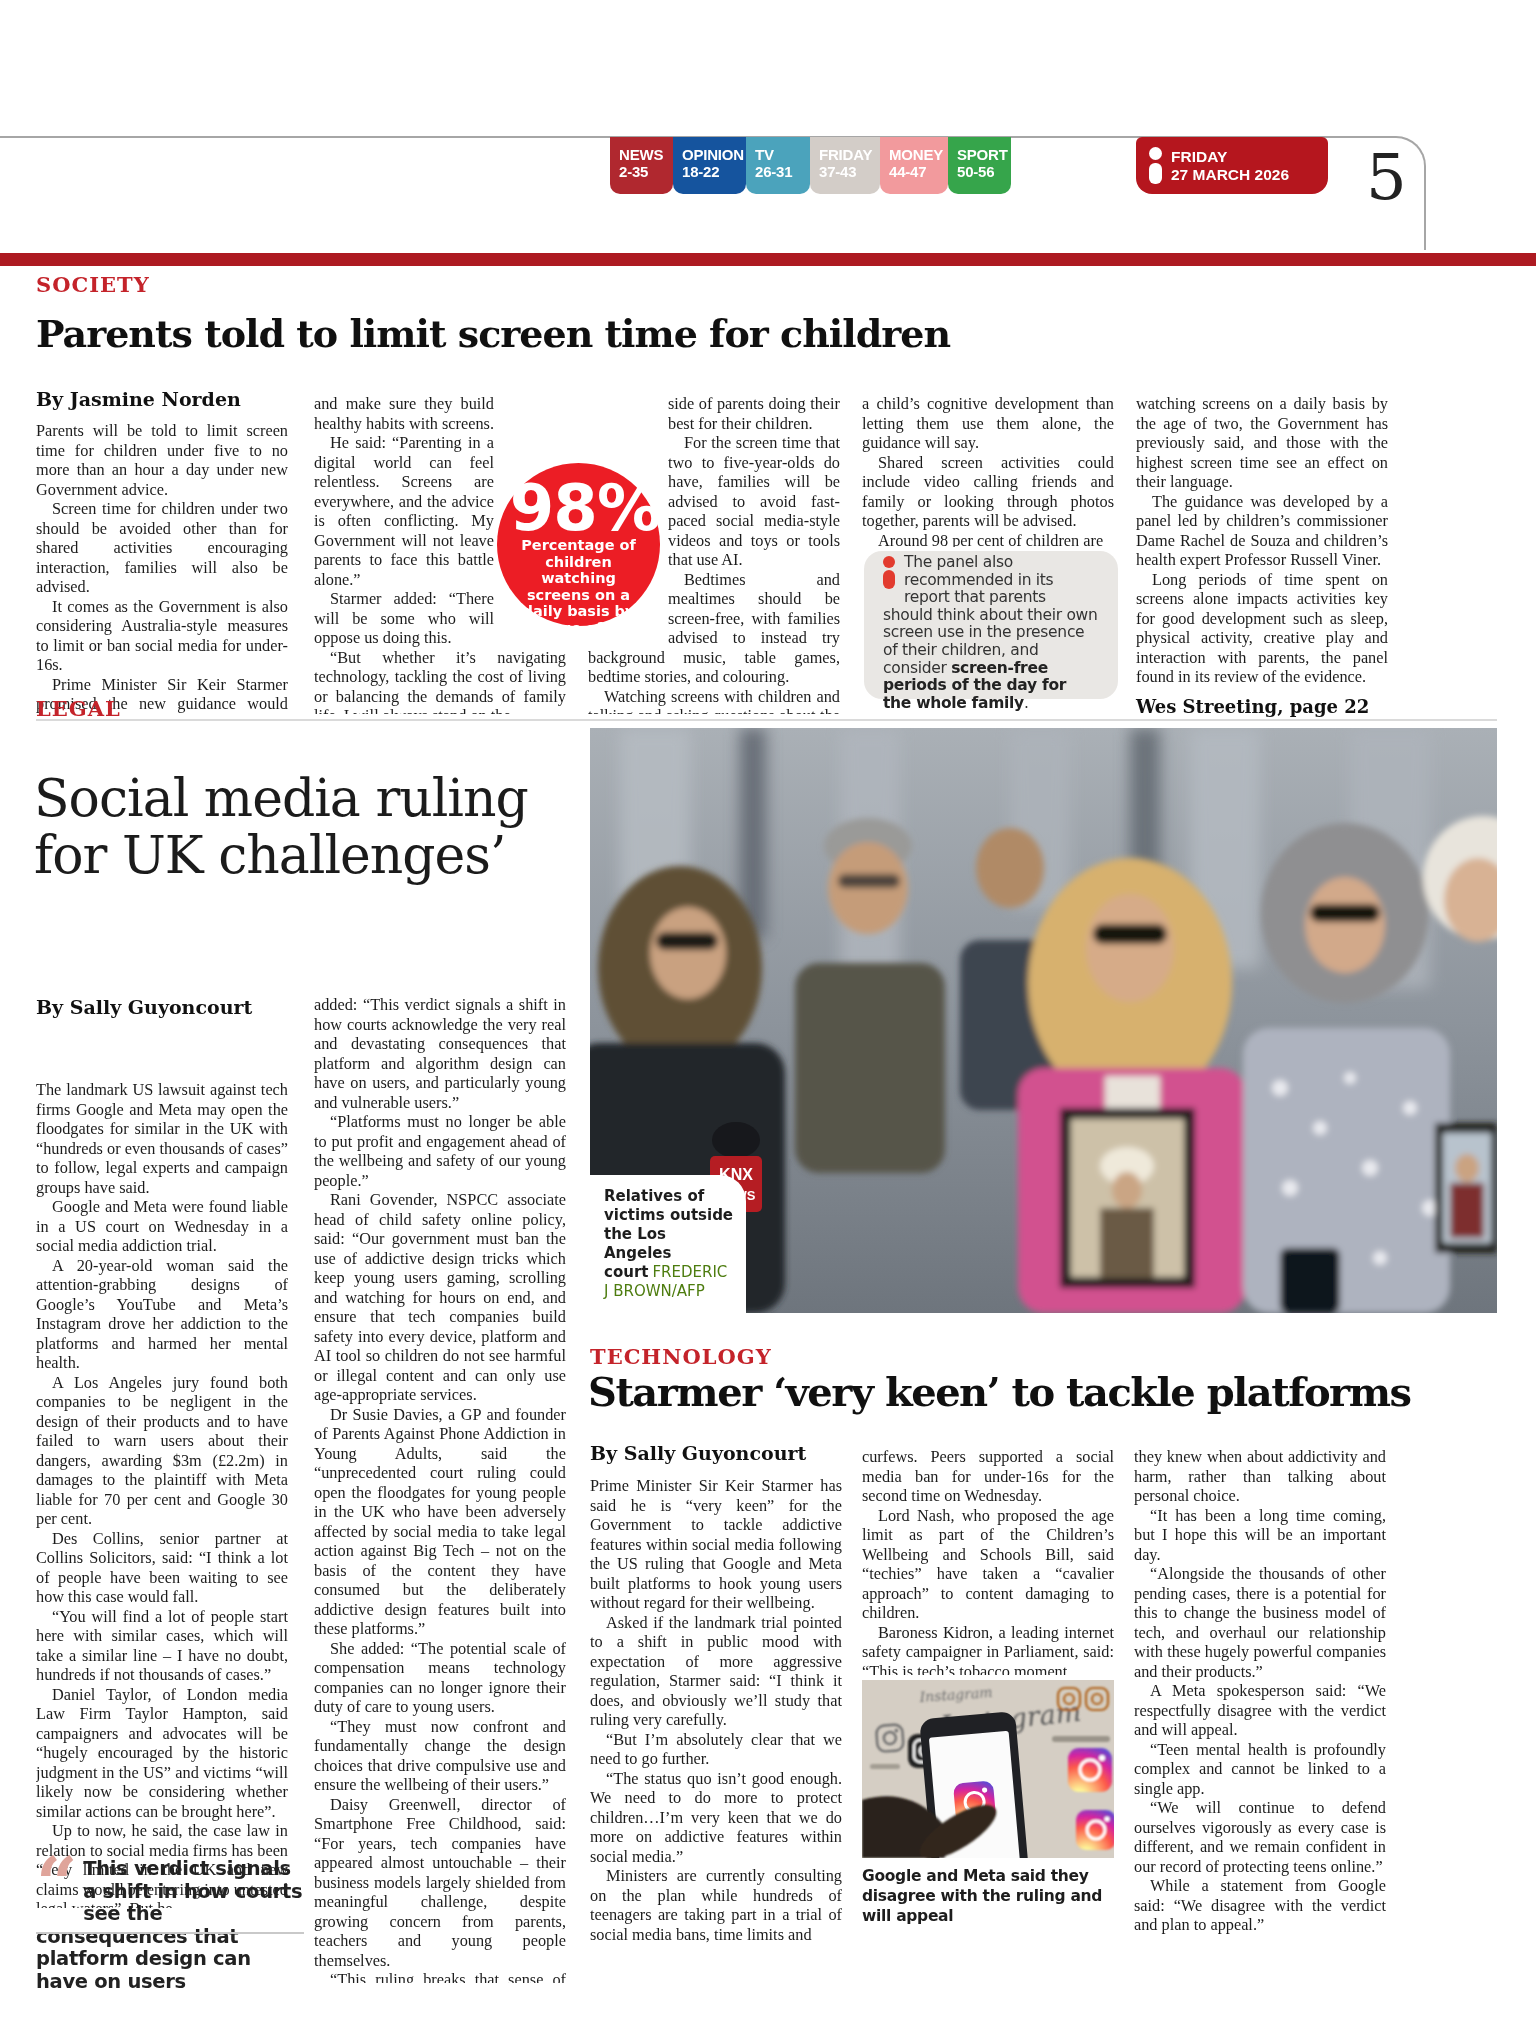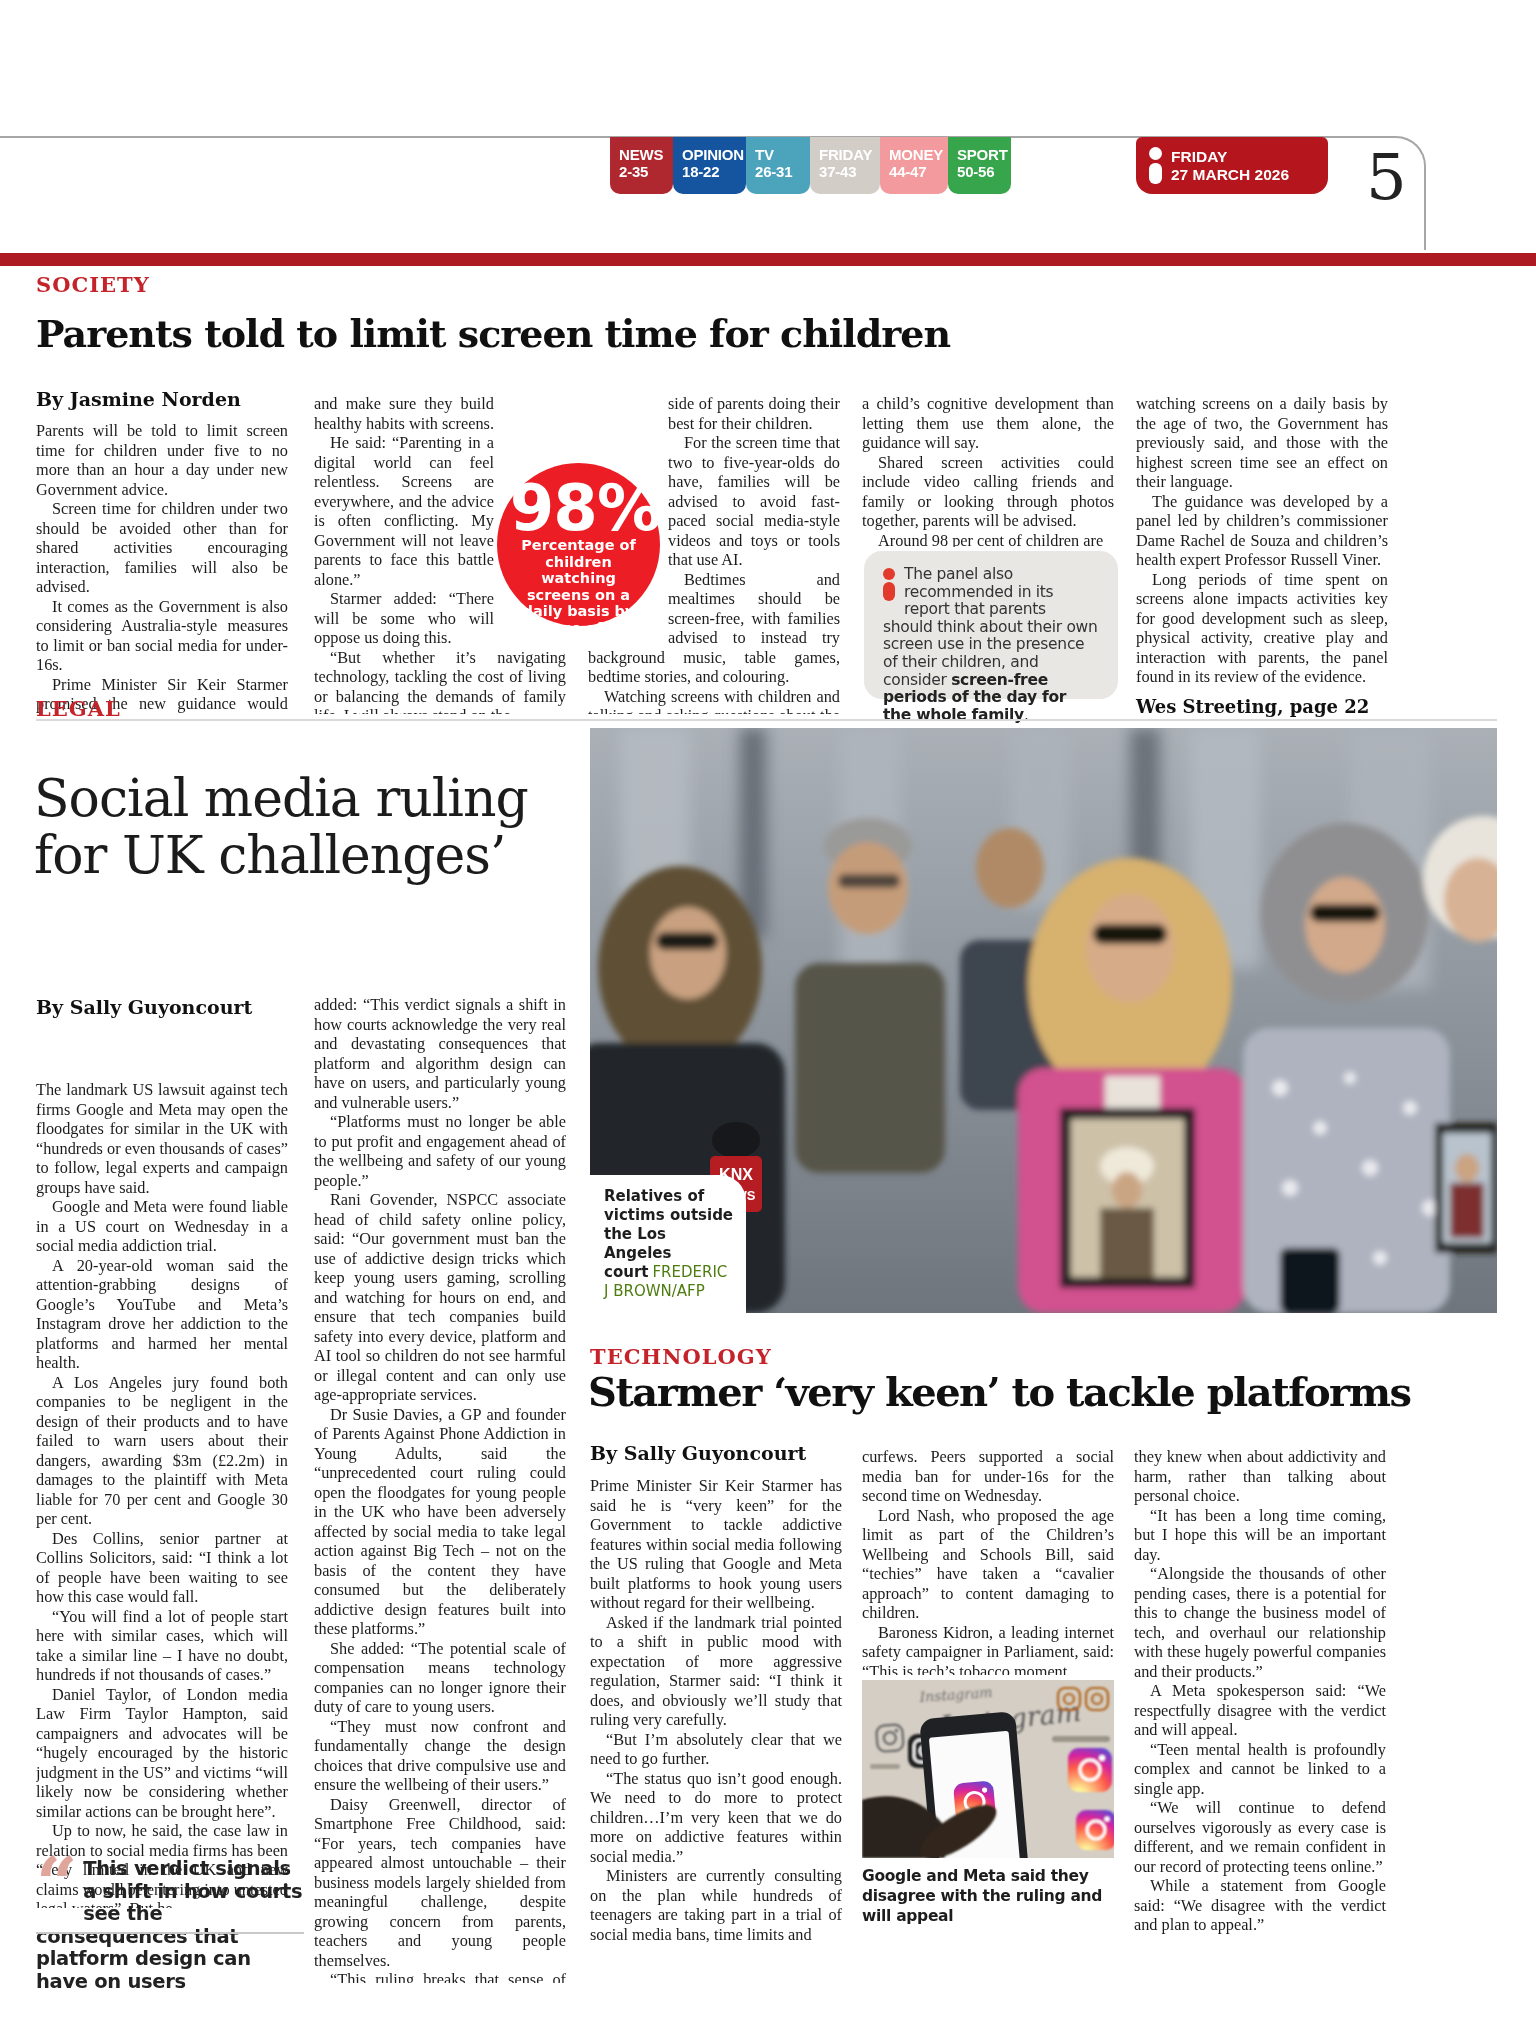--- a/index.html
+++ b/index.html
@@ -42,21 +42,21 @@
 
   
   .h1{left:36px;top:294px;width:1470px;font-family:"DejaVu Serif",serif;font-weight:bold;
       font-size:38px;letter-spacing:-1px;color:#101010;margin-top:17px;}
   .stat-circle{left:497px;top:463px;width:163px;height:163px;border-radius:50%;
       background:#ec1d25;color:#fff;text-align:center;font-family:"DejaVu Sans",sans-serif;
       box-sizing:border-box;padding-top:18px;}
   .stat-value{font-weight:bold;font-size:64px;line-height:54px;letter-spacing:-1px;text-align:right;}
   .stat-label{font-weight:bold;font-size:14.5px;line-height:16.5px;width:140px;margin:2px auto 0;}
   .info-box{left:864px;top:551px;width:254px;height:148px;background:#e9e7e4;border-radius:18px;
-      box-sizing:border-box;padding:15px 19px;font-family:"DejaVu Sans",sans-serif;
+      box-sizing:border-box;padding:3px 19px;font-family:"DejaVu Sans",sans-serif;
       font-size:15.5px;line-height:17.6px;letter-spacing:-0.3px;color:#333;}
   .info-box .bold{font-weight:bold;color:#222;}
   .ibug-red{float:left;margin:2px 9px 2px 0;}
   .ibug-red .d{width:12px;height:12px;border-radius:50%;background:#e23b2e;}
   .ibug-red .b{width:12px;height:19px;border-radius:6px;background:#e23b2e;margin-top:2px;}
   .crossref{font-family:"DejaVu Serif",serif;font-weight:bold;font-size:18px;color:#111;}
 
   .story-divider{left:36px;top:719px;width:1461px;border-top:2px solid #dadada;}
 
   

